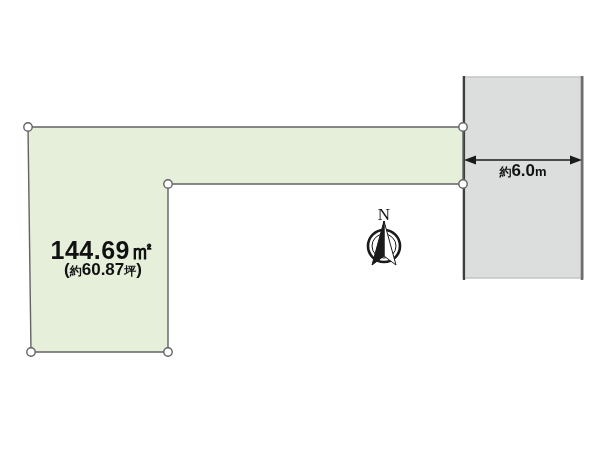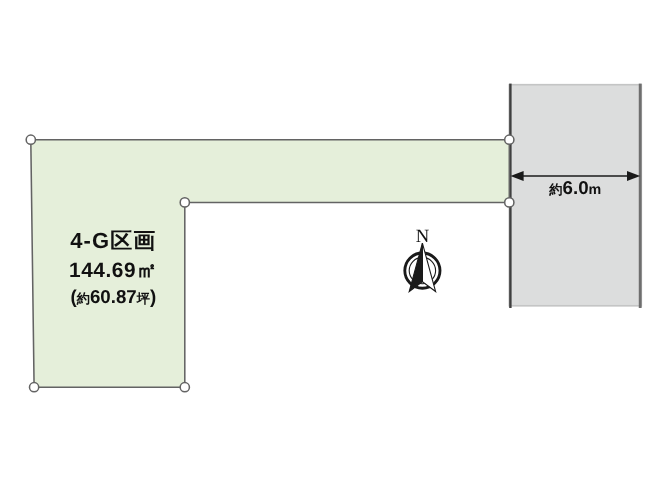--- a/index.html
+++ b/index.html
@@ -53,21 +53,21 @@
 
   .label {
     position: absolute;
     transform: translateX(-50%);
     white-space: nowrap;
     color: var(--text);
     text-align: center;
     line-height: 1.1;
   }
   .parcel-name   { font-size: 20px; font-weight: bold; letter-spacing: 1px; }
-  .parcel-area   { font-size: 19px; font-weight: bold; letter-spacing: 0.5px; }
+  .parcel-area   { font-size: 25px; font-weight: bold; letter-spacing: 0.5px; }
   .parcel-tsubo  { font-size: 17px; font-weight: bold; }
   .parcel-tsubo .small, .road-width .small { font-size: 12px; }
   .road-width    { font-size: 17px; font-weight: bold; }
   .road-width .unit { font-size: 13px; }
   .north-label {
     font-family: "Liberation Serif", serif;
     font-size: 17px;
     font-weight: normal;
   }
 </style>
@@ -96,21 +96,20 @@
     <circle class="vertex" cx="31" cy="352" r="4.2"></circle>
 
     <g>
       <circle class="compass-ring" cx="384" cy="246" r="16" stroke-width="2.6"></circle>
       <circle class="compass-ring" cx="384" cy="246" r="12" stroke-width="1"></circle>
       <polygon class="needle-white" points="384,221 396,265 384,256"></polygon>
       <polygon class="needle-black" points="384,221 372,265 384,256"></polygon>
     </g>
   </svg>
 
-  <div class="label parcel-name" style="left:103px; top:208px;">4-G区画</div>
 
   <div class="label parcel-area" style="left:103px; top:237px;">144.69㎡</div>
 
   <div class="label parcel-tsubo" style="left:103px; top:261px;"><span>(</span><span class="small">約</span><span>60.87</span><span class="small">坪</span><span>)</span></div>
 
   <div class="label road-width" style="left:523px; top:162px;"><span class="small">約</span><span>6.0</span><span class="unit">m</span></div>
 
   <div class="label north-label" style="left:384px; top:206px;">N</div>
 
 </div>

